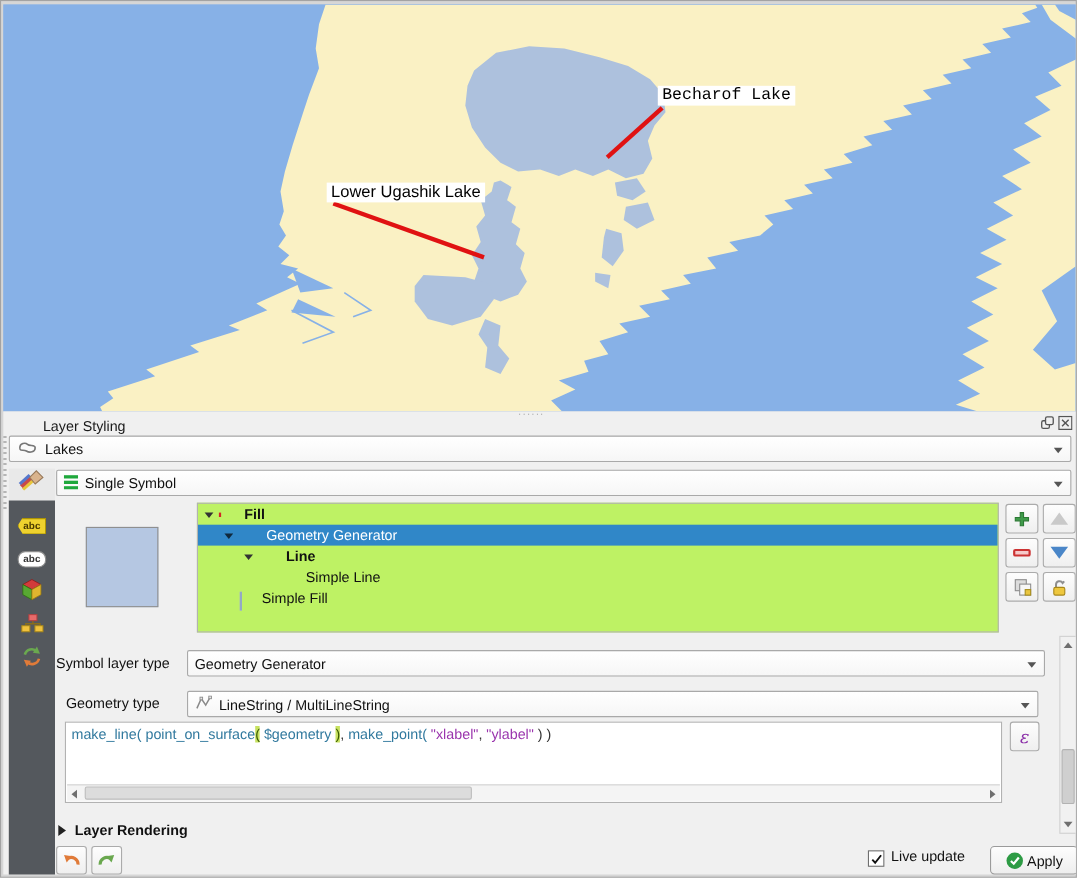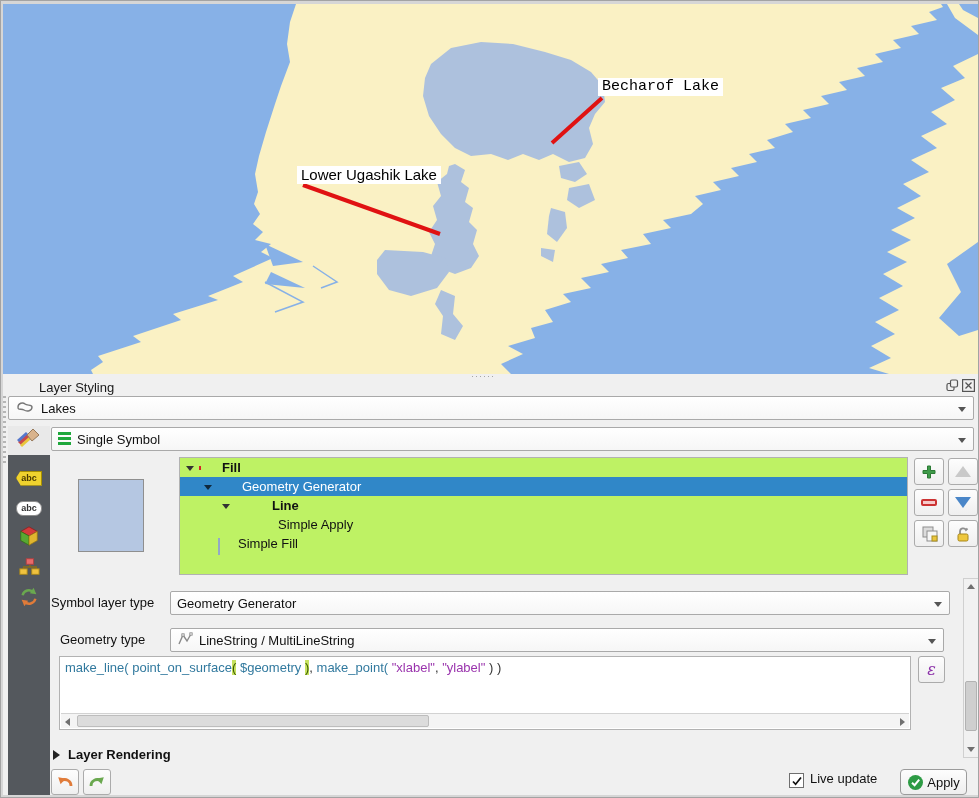--- a/index.html
+++ b/index.html
@@ -62,21 +62,21 @@
   #vscroll{position:absolute;left:960px;top:204px;width:16px;height:180px;background:#f1f1f1;border:1px solid #d0d0d0;}
   #vthumb{position:absolute;left:1px;top:102px;width:12px;height:50px;background:#cfcfcf;border:1px solid #b2b2b2;border-radius:2px;}
   
   #lr{position:absolute;left:50px;top:373px;display:flex;align-items:center;}
   #lr .arr{width:0;height:0;border-top:5px solid transparent;border-bottom:5px solid transparent;border-left:7px solid #222;margin-right:8px;}
   #lr .txt{font-size:13px;font-weight:bold;color:#111;}
   
   .bbtn{position:absolute;top:395px;width:28px;height:26px;background:linear-gradient(#fdfdfd,#efefef);border:1px solid #ababab;border-radius:3px;display:flex;align-items:center;justify-content:center;}
   #chk{position:absolute;left:786px;top:399px;width:15px;height:15px;background:#fff;border:1px solid #6f6f6f;display:flex;align-items:center;justify-content:center;}
   #chklabel{position:absolute;left:807px;top:397px;font-size:13px;color:#111;}
-  #applybtn{position:absolute;left:897px;top:395px;width:67px;height:26px;background:linear-gradient(#fdfdfd,#eeeeee);border:1px solid #9b9b9b;border-radius:4px;display:flex;align-items:center;justify-content:center;font-size:13px;color:#111;gap:3px;}
+  #applybtn{position:absolute;left:897px;top:395px;width:80px;height:26px;background:linear-gradient(#fdfdfd,#eeeeee);border:1px solid #9b9b9b;border-radius:4px;display:flex;align-items:center;justify-content:center;font-size:13px;color:#111;gap:3px;}
 </style>
 </head>
 <body>
 
 <div id="app">
 
   <div id="map">
     <svg width="975" height="370" viewBox="0 0 975 370">
 
       <rect x="0" y="0" width="975" height="370" fill="#87b1e7"></rect>
@@ -228,25 +228,25 @@
         <span class="tlabel" style="left:42px;">Fill</span>
       </div>
       <div class="trow sel">
         <span class="tarr" style="left:24px;border-top-color:#10293d;"></span>
         <span class="tico" style="left:38px;"><span class="bar-red" style="background:#b32020;"></span></span>
         <span class="tlabel" style="left:62px;">Geometry Generator</span>
       </div>
       <div class="trow bold">
         <span class="tarr" style="left:42px;"></span>
         <span class="tico" style="left:56px;"><span class="bar-red" style="background:#e01818;"></span></span>
-        <span class="tlabel" style="left:80px;margin-left:12px;">Line</span>
+        <span class="tlabel" style="left:80px;">Line</span>
       </div>
       <div class="trow">
         <span class="tico" style="left:74px;"><span class="bar-red" style="background:#e01818;"></span></span>
-        <span class="tlabel" style="left:98px;">Simple Apply</span>
+        <span class="tlabel" style="left:98px;">Simple Line</span>
       </div>
       <div class="trow">
         <span class="tico" style="left:38px;top:3px;"><span class="sfill-ico"></span></span>
         <span class="tlabel" style="left:58px;">Simple Fill</span>
       </div>
     </div>
 
     <div class="tbtn" style="left:911px;top:84px;">
       <svg width="16" height="16" viewBox="0 0 16 16">
           <path d="M6.5,2 h3 v4.5 H14 v3 H9.5 V14 h-3 V9.5 H2 v-3 h4.5 Z" fill="#3f9b4a" stroke="#2c7a35" stroke-width="1"></path>

